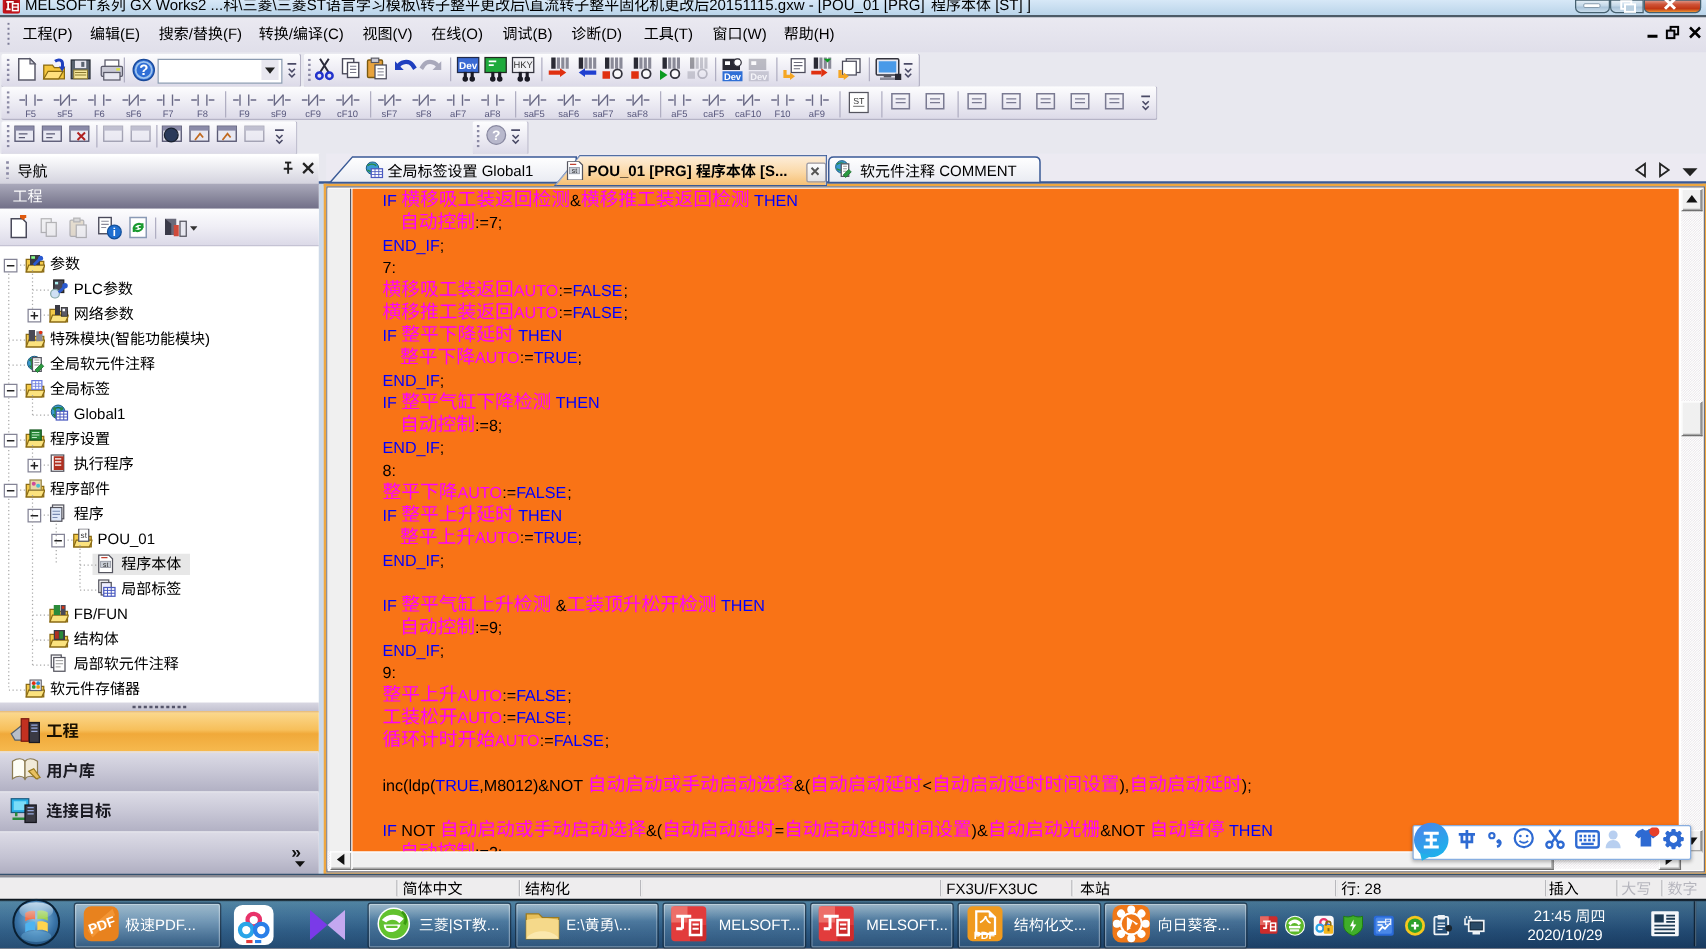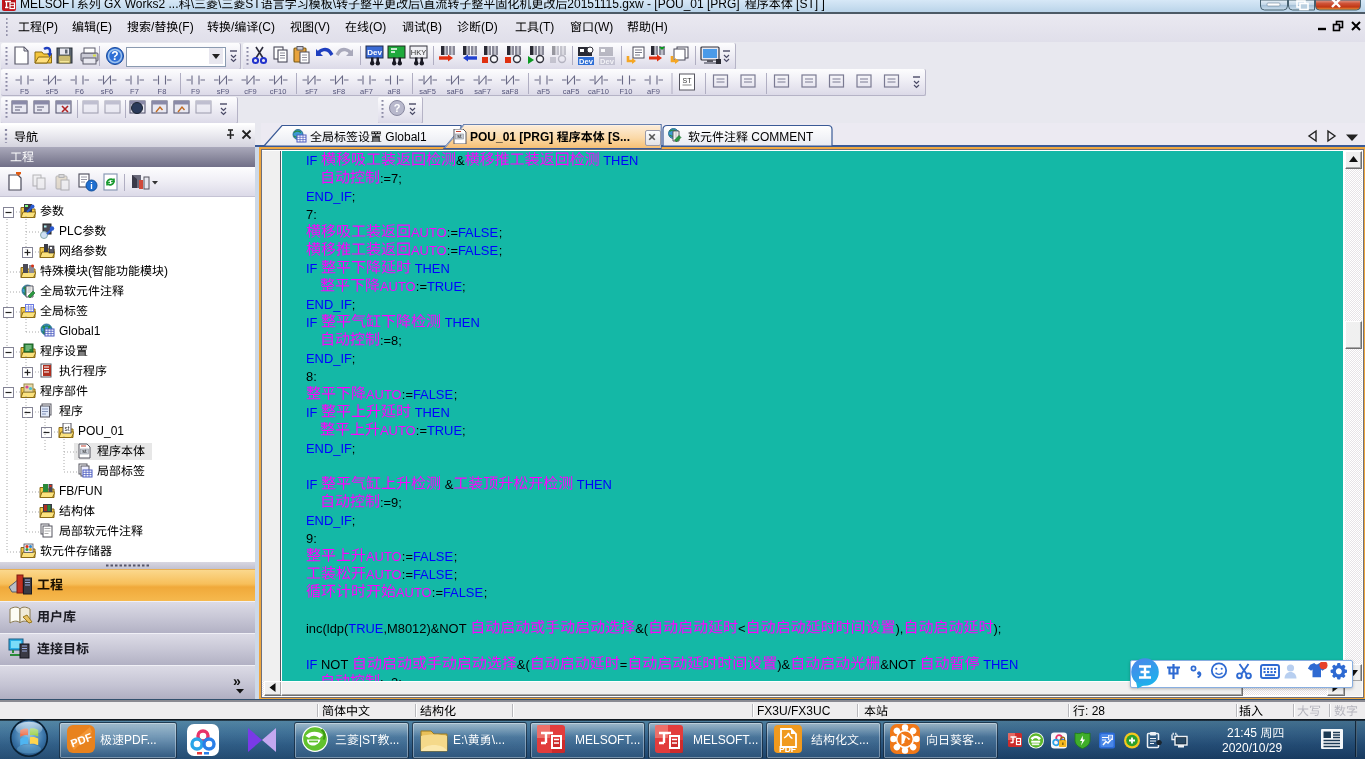--- a/index.html
+++ b/index.html
@@ -1093,21 +1093,21 @@
 <div class="btn3d" style="position:absolute;left:264px;top:681px;width:15.5px;height:13px;"></div>
 <svg style="position:absolute;left:264px;top:681px;" width="17" height="13">
     <path d="M5.5 6.5l6-4.5v9z" fill="#111"></path>
   </svg>
 <div class="btn3d" style="position:absolute;left:1327px;top:681px;width:15.5px;height:13px;"></div>
 <svg style="position:absolute;left:1327px;top:681px;" width="17" height="13">
     <path d="M11.5 6.5l-6-4.5v9z" fill="#111"></path>
   </svg>
 <div class="btn3d" style="position:absolute;left:281px;top:681px;width:960px;height:13px;"></div>
 <div style="position:absolute;left:1344.5px;top:680.5px;width:17px;height:15px;background:#f0f0f0;"></div>
-<div style="position:absolute;left:282px;top:150.5px;width:1061px;height:530px;overflow:hidden;background:#14b8a6;">
+<div style="position:absolute;left:282px;top:150.5px;width:1061px;height:530px;overflow:hidden;background:#f97316;">
 <svg class="tx" style="left:23.5px;top:-2.5px;" width="335" height="21">
       <text x="0" y="16.5" font-size="12.9" font-weight="normal" fill="#0000ff">IF </text>
       <use href="#g91" transform="translate(15.05 16.5) scale(15)" fill="#ff00ff"></use>
       <use href="#g92" transform="translate(30.05 16.5) scale(15)" fill="#ff00ff"></use>
       <use href="#g93" transform="translate(45.05 16.5) scale(15)" fill="#ff00ff"></use>
       <use href="#g27" transform="translate(60.05 16.5) scale(15)" fill="#ff00ff"></use>
       <use href="#g94" transform="translate(75.05 16.5) scale(15)" fill="#ff00ff"></use>
       <use href="#g95" transform="translate(90.05 16.5) scale(15)" fill="#ff00ff"></use>
       <use href="#g96" transform="translate(105.05 16.5) scale(15)" fill="#ff00ff"></use>
       <use href="#g97" transform="translate(120.05 16.5) scale(15)" fill="#ff00ff"></use>

